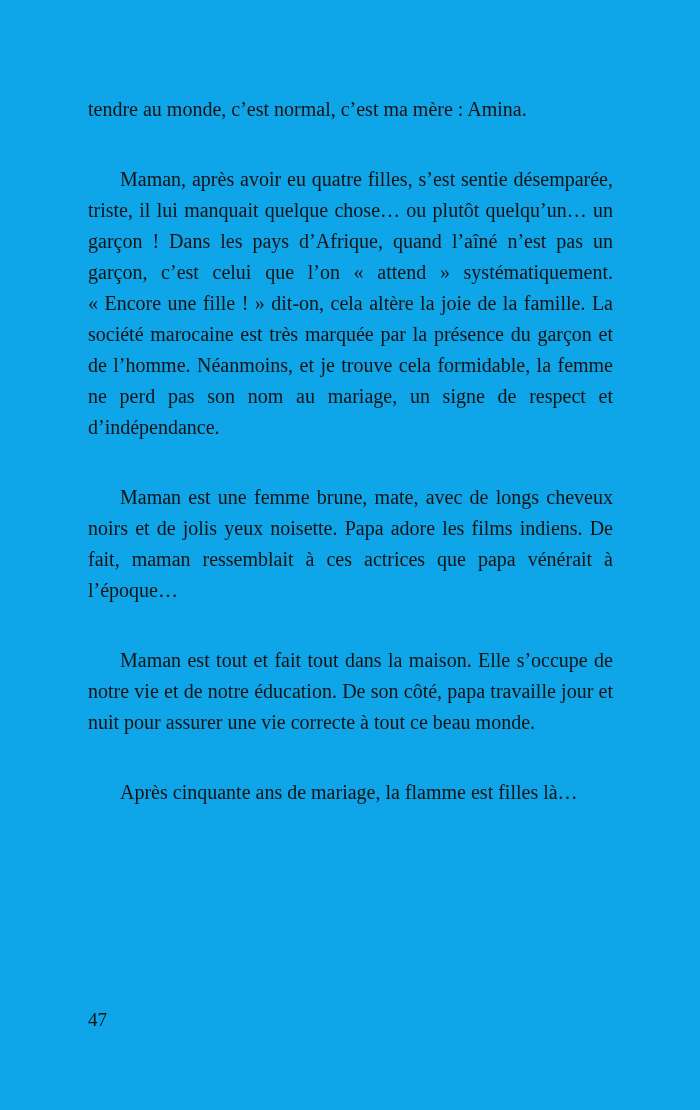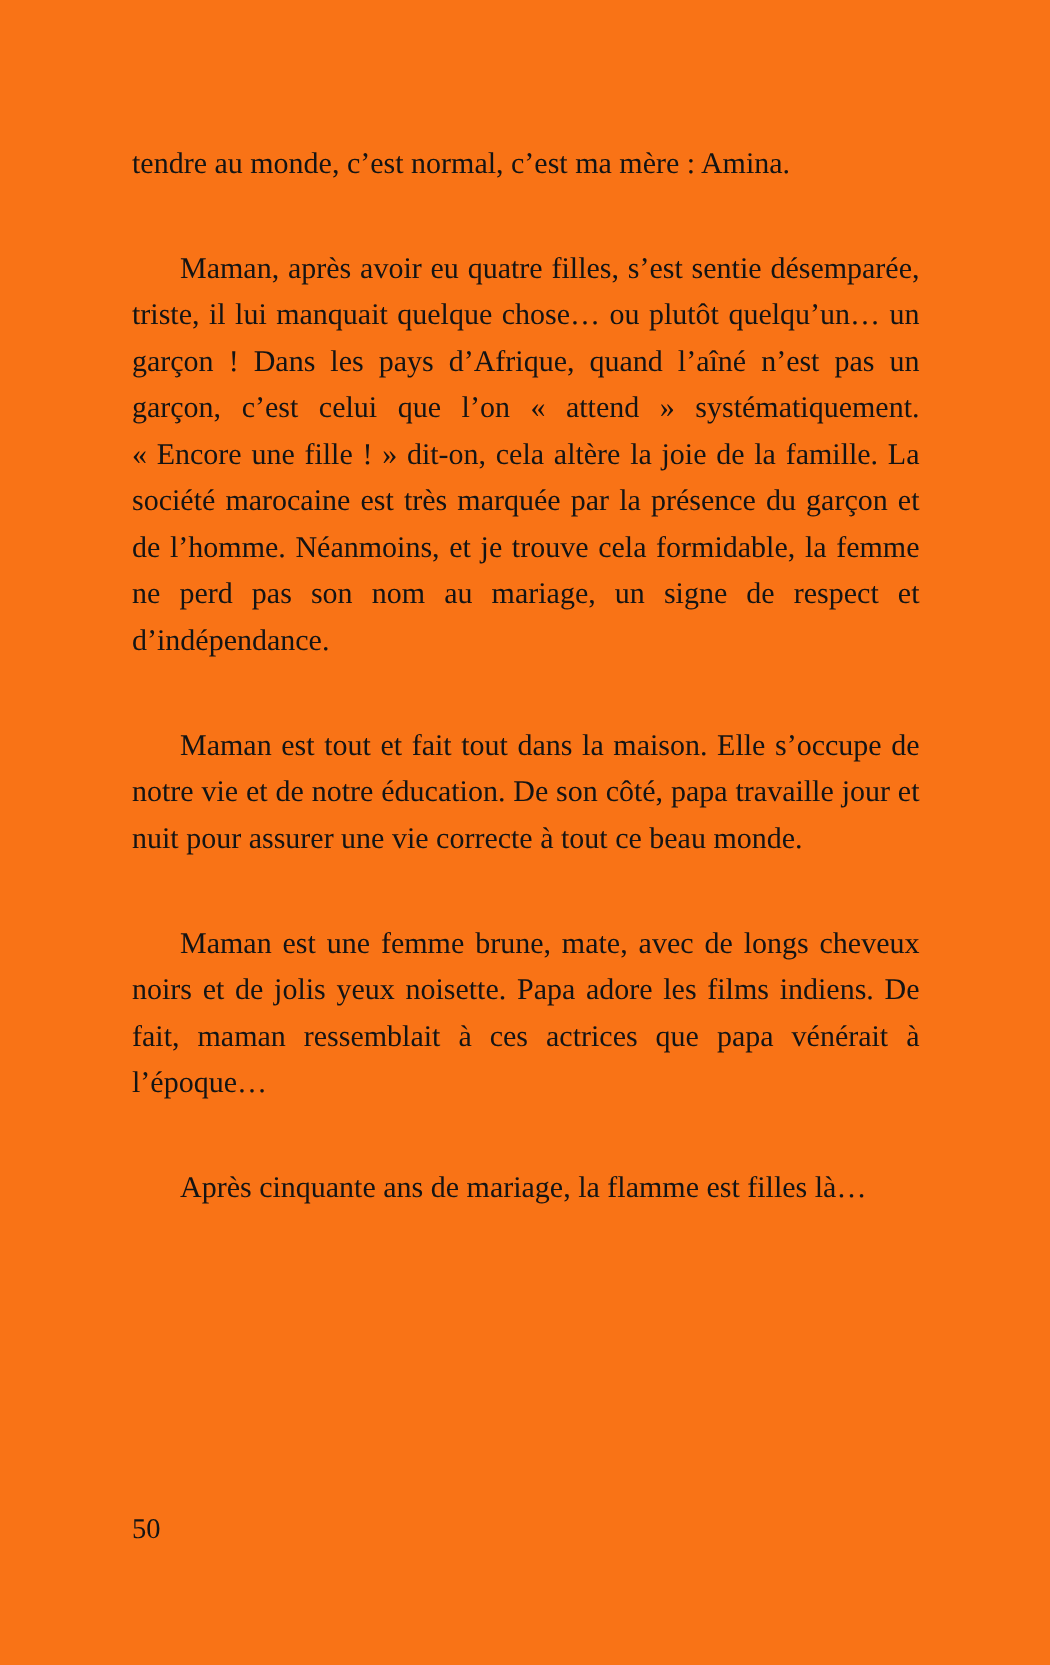--- a/index.html
+++ b/index.html
@@ -4,21 +4,21 @@
 <style>
   html, body {
     margin: 0;
     padding: 0;
     background: #ffffff;
   }
   .book-page {
     position: relative;
     width: 700px;
     height: 1110px;
-    background: #f97316;
+    background: #0ea5e9;
     overflow: hidden;
     font-family: "Liberation Serif", serif;
     color: #141414;
   }
   .text-block {
     position: absolute;
     left: 88px;
     top: 94px;
     width: 525px;
     font-size: 20px;
@@ -42,18 +42,18 @@
     text-align: left;
   }
 </style>
 </head>
 <body>
 
 <div class="book-page">
   <div class="text-block">
       <p class="">tendre au monde, c’est normal, c’est ma mère&nbsp;: Amina.</p>
       <p class="indent">Maman, après avoir eu quatre filles, s’est sentie désemparée, triste, il lui manquait quelque chose… ou plutôt quelqu’un… un garçon&nbsp;! Dans les pays d’Afrique, quand l’aîné n’est pas un garçon, c’est celui que l’on «&nbsp;attend&nbsp;» systématiquement. «&nbsp;Encore une fille&nbsp;!&nbsp;» dit-on, cela altère la joie de la famille. La société marocaine est très marquée par la présence du garçon et de l’homme. Néanmoins, et je trouve cela formidable, la femme ne perd pas son nom au mariage, un signe de respect et d’indépendance.</p>
+      <p class="indent">Maman est une femme brune, mate, avec de longs cheveux noirs et de jolis yeux noisette. Papa adore les films indiens. De fait, maman ressemblait à ces actrices que papa vénérait à l’époque…</p>
       <p class="indent">Maman est tout et fait tout dans la maison. Elle s’occupe de notre vie et de notre éducation. De son côté, papa travaille jour et nuit pour assurer une vie correcte à tout ce beau monde.</p>
-      <p class="indent">Maman est une femme brune, mate, avec de longs cheveux noirs et de jolis yeux noisette. Papa adore les films indiens. De fait, maman ressemblait à ces actrices que papa vénérait à l’époque…</p>
       <p class="indent">Après cinquante ans de mariage, la flamme est filles là…</p>
     </div>
-  <div class="page-number">50</div>
+  <div class="page-number">47</div>
 </div>
 
 </body></html>

